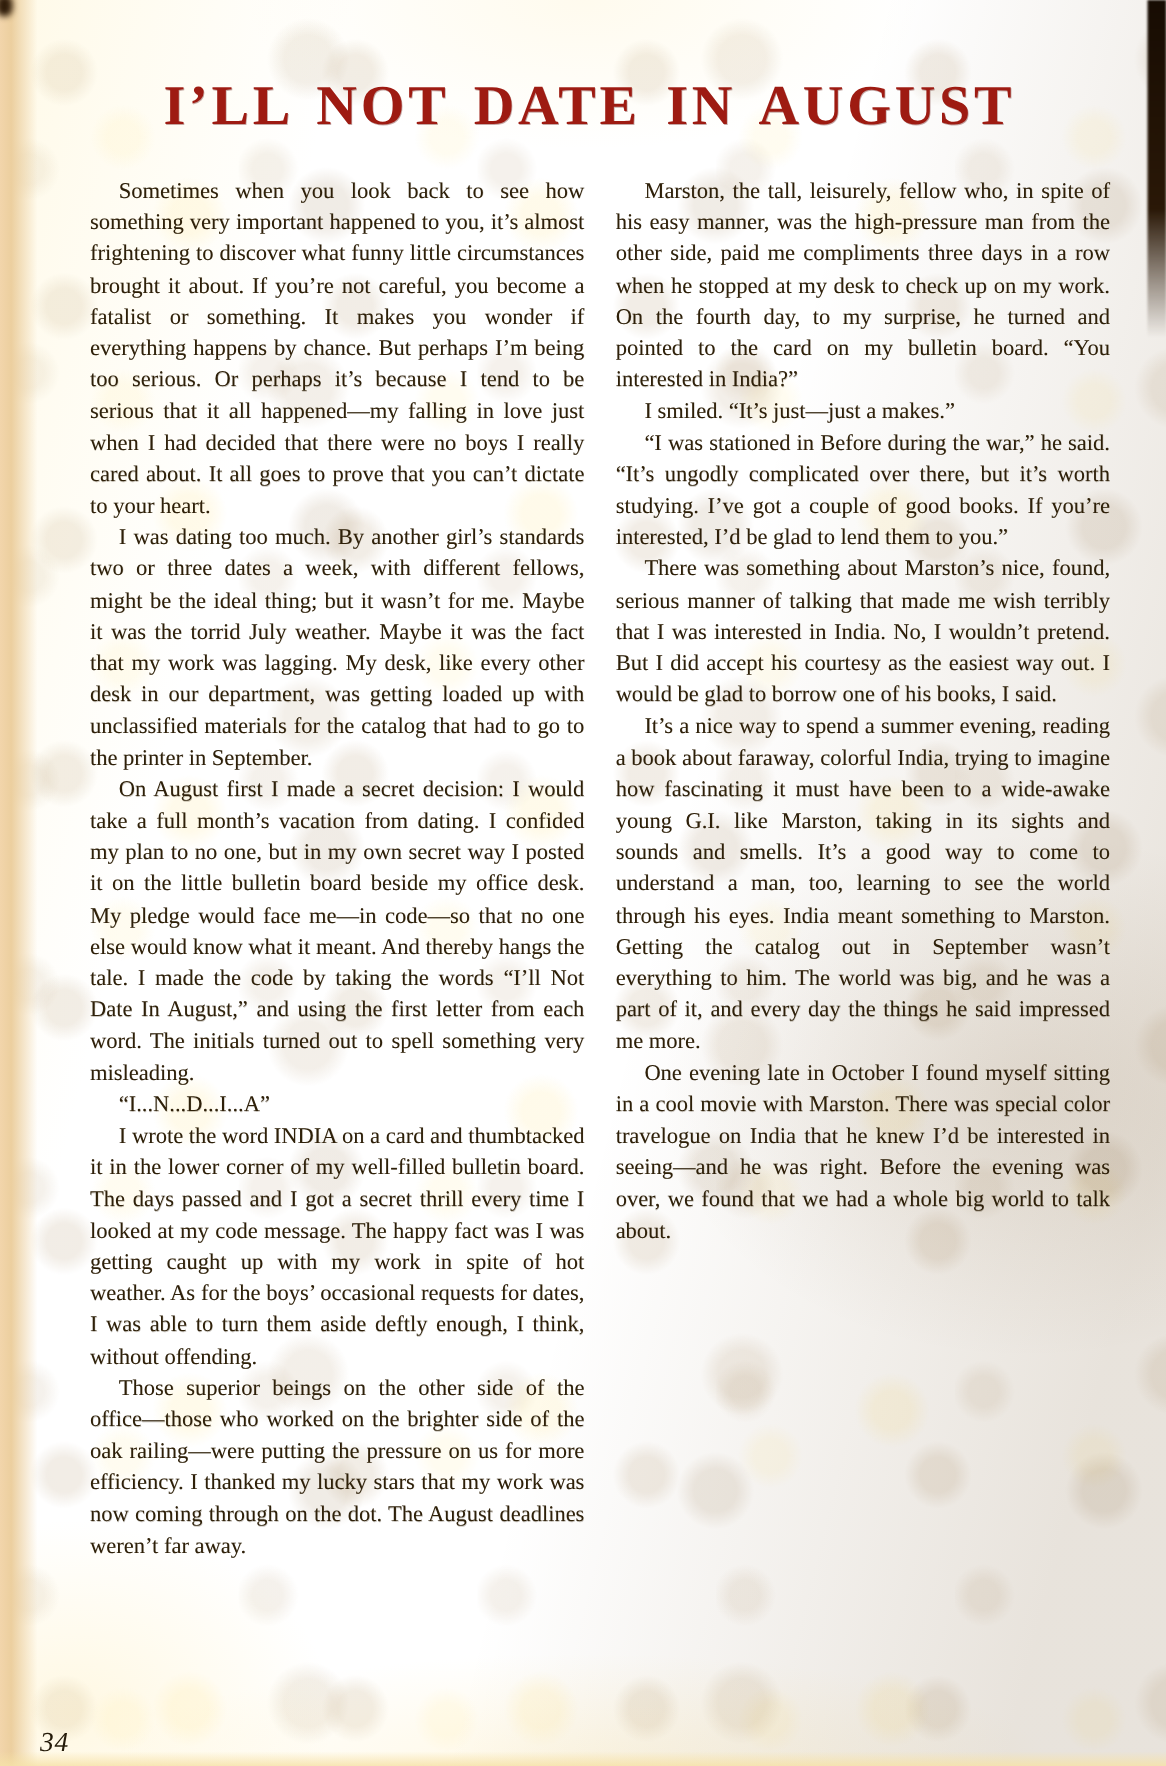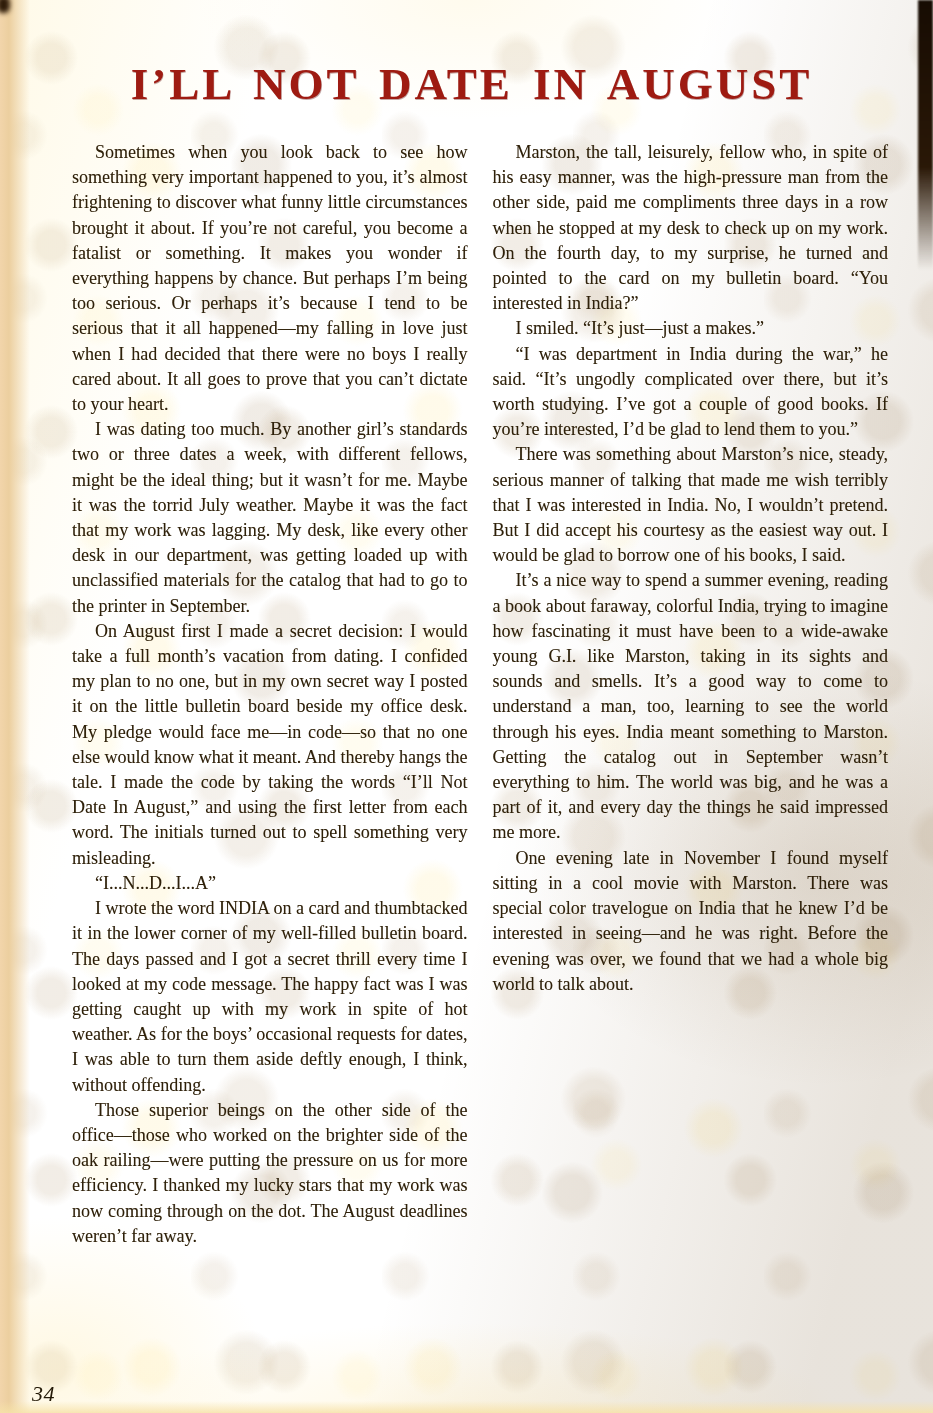--- a/index.html
+++ b/index.html
@@ -91,22 +91,22 @@
       <p>Sometimes when you look back to see how something very important happened to you, it’s almost frightening to discover what funny little circumstances brought it about. If you’re not careful, you become a fatalist or something. It makes you wonder if everything happens by chance. But perhaps I’m being too serious. Or perhaps it’s because I tend to be serious that it all happened—my falling in love just when I had decided that there were no boys I really cared about. It all goes to prove that you can’t dictate to your heart.</p>
       <p>I was dating too much. By another girl’s standards two or three dates a week, with different fellows, might be the ideal thing; but it wasn’t for me. Maybe it was the torrid July weather. Maybe it was the fact that my work was lagging. My desk, like every other desk in our department, was getting loaded up with unclassified materials for the catalog that had to go to the printer in September.</p>
       <p>On August first I made a secret decision: I would take a full month’s vacation from dating. I confided my plan to no one, but in my own secret way I posted it on the little bulletin board beside my office desk. My pledge would face me—in code—so that no one else would know what it meant. And thereby hangs the tale. I made the code by taking the words “I’ll Not Date In August,” and using the first letter from each word. The initials turned out to spell something very misleading.</p>
       <p>“I...N...D...I...A”</p>
       <p>I wrote the word INDIA on a card and thumbtacked it in the lower corner of my well-filled bulletin board. The days passed and I got a secret thrill every time I looked at my code message. The happy fact was I was getting caught up with my work in spite of hot weather. As for the boys’ occasional requests for dates, I was able to turn them aside deftly enough, I think, without offending.</p>
       <p>Those superior beings on the other side of the office—those who worked on the brighter side of the oak railing—were putting the pressure on us for more efficiency. I thanked my lucky stars that my work was now coming through on the dot. The August deadlines weren’t far away.</p>
     </div>
     <div class="col">
       <p>Marston, the tall, leisurely, fellow who, in spite of his easy manner, was the high-pressure man from the other side, paid me compliments three days in a row when he stopped at my desk to check up on my work. On the fourth day, to my surprise, he turned and pointed to the card on my bulletin board. “You interested in India?”</p>
       <p>I smiled. “It’s just—just a makes.”</p>
-      <p>“I was department in India during the war,” he said. “It’s ungodly complicated over there, but it’s worth studying. I’ve got a couple of good books. If you’re interested, I’d be glad to lend them to you.”</p>
-      <p>There was something about Marston’s nice, steady, serious manner of talking that made me wish terribly that I was interested in India. No, I wouldn’t pretend. But I did accept his courtesy as the easiest way out. I would be glad to borrow one of his books, I said.</p>
+      <p>“I was stationed in Before during the war,” he said. “It’s ungodly complicated over there, but it’s worth studying. I’ve got a couple of good books. If you’re interested, I’d be glad to lend them to you.”</p>
+      <p>There was something about Marston’s nice, found, serious manner of talking that made me wish terribly that I was interested in India. No, I wouldn’t pretend. But I did accept his courtesy as the easiest way out. I would be glad to borrow one of his books, I said.</p>
       <p>It’s a nice way to spend a summer evening, reading a book about faraway, colorful India, trying to imagine how fascinating it must have been to a wide-awake young G.I. like Marston, taking in its sights and sounds and smells. It’s a good way to come to understand a man, too, learning to see the world through his eyes. India meant something to Marston. Getting the catalog out in September wasn’t everything to him. The world was big, and he was a part of it, and every day the things he said impressed me more.</p>
-      <p>One evening late in November I found myself sitting in a cool movie with Marston. There was special color travelogue on India that he knew I’d be interested in seeing—and he was right. Before the evening was over, we found that we had a whole big world to talk about.</p>
+      <p>One evening late in October I found myself sitting in a cool movie with Marston. There was special color travelogue on India that he knew I’d be interested in seeing—and he was right. Before the evening was over, we found that we had a whole big world to talk about.</p>
     </div>
   </div>
 
   <div class="page-number">34</div>
 
 </div>
 
 </body></html>

